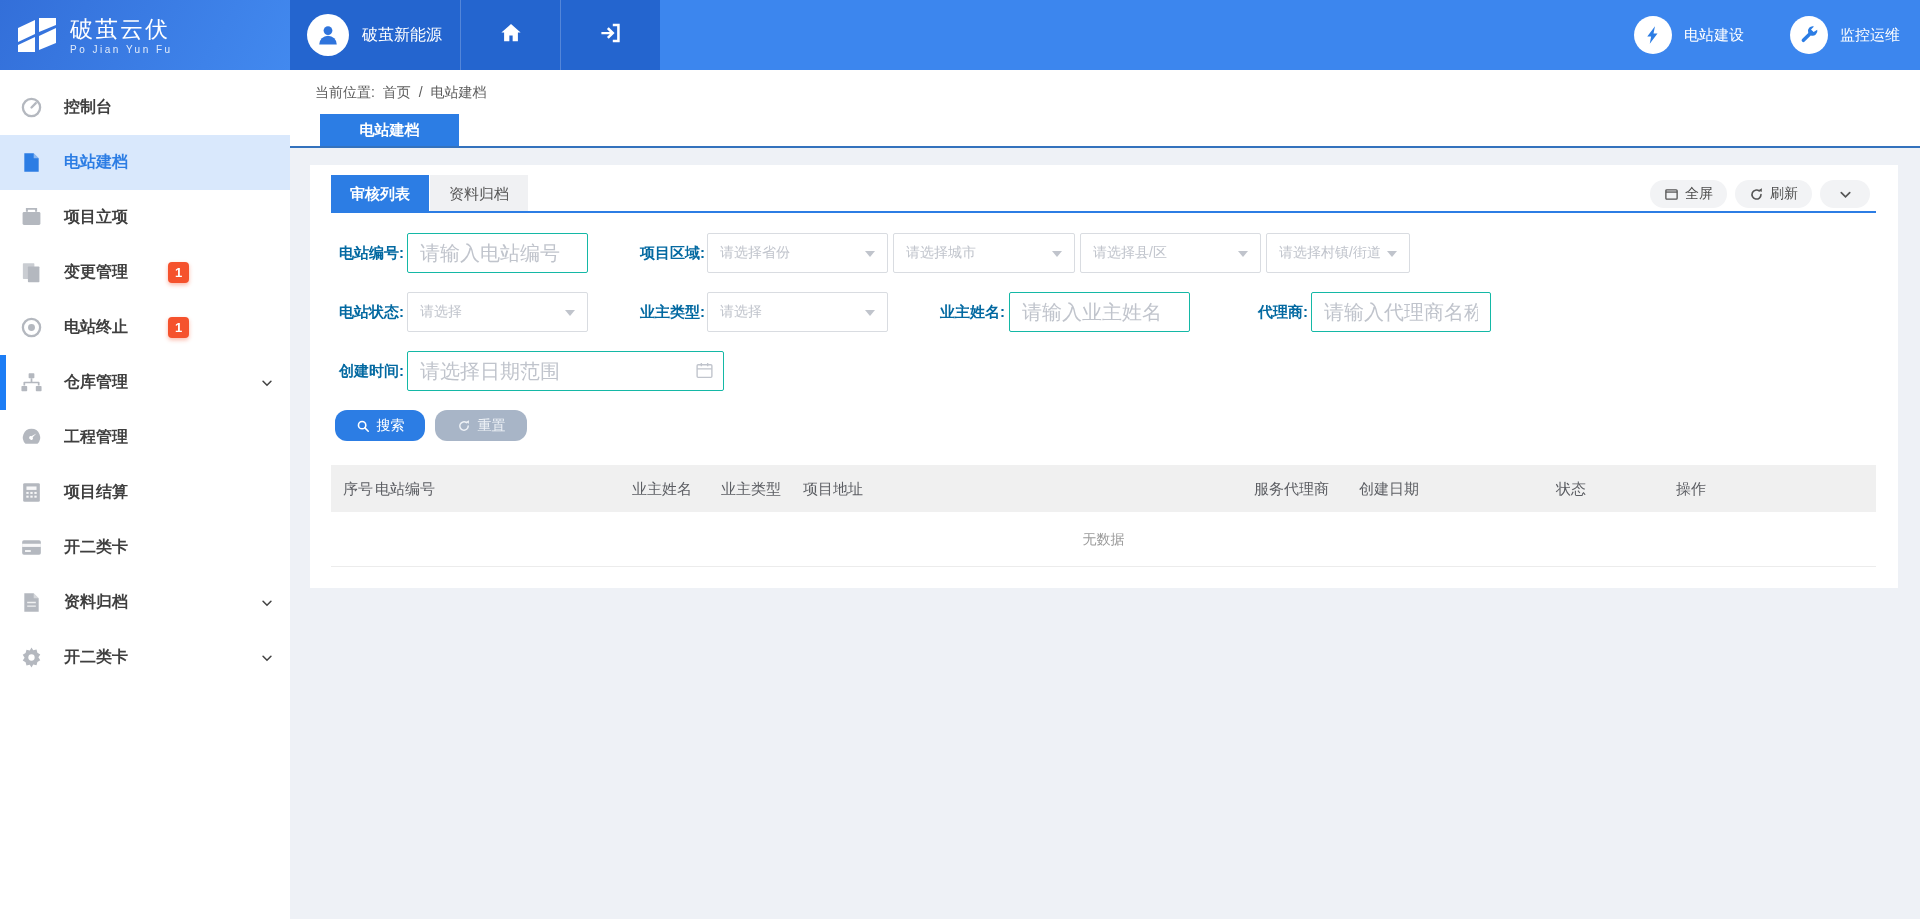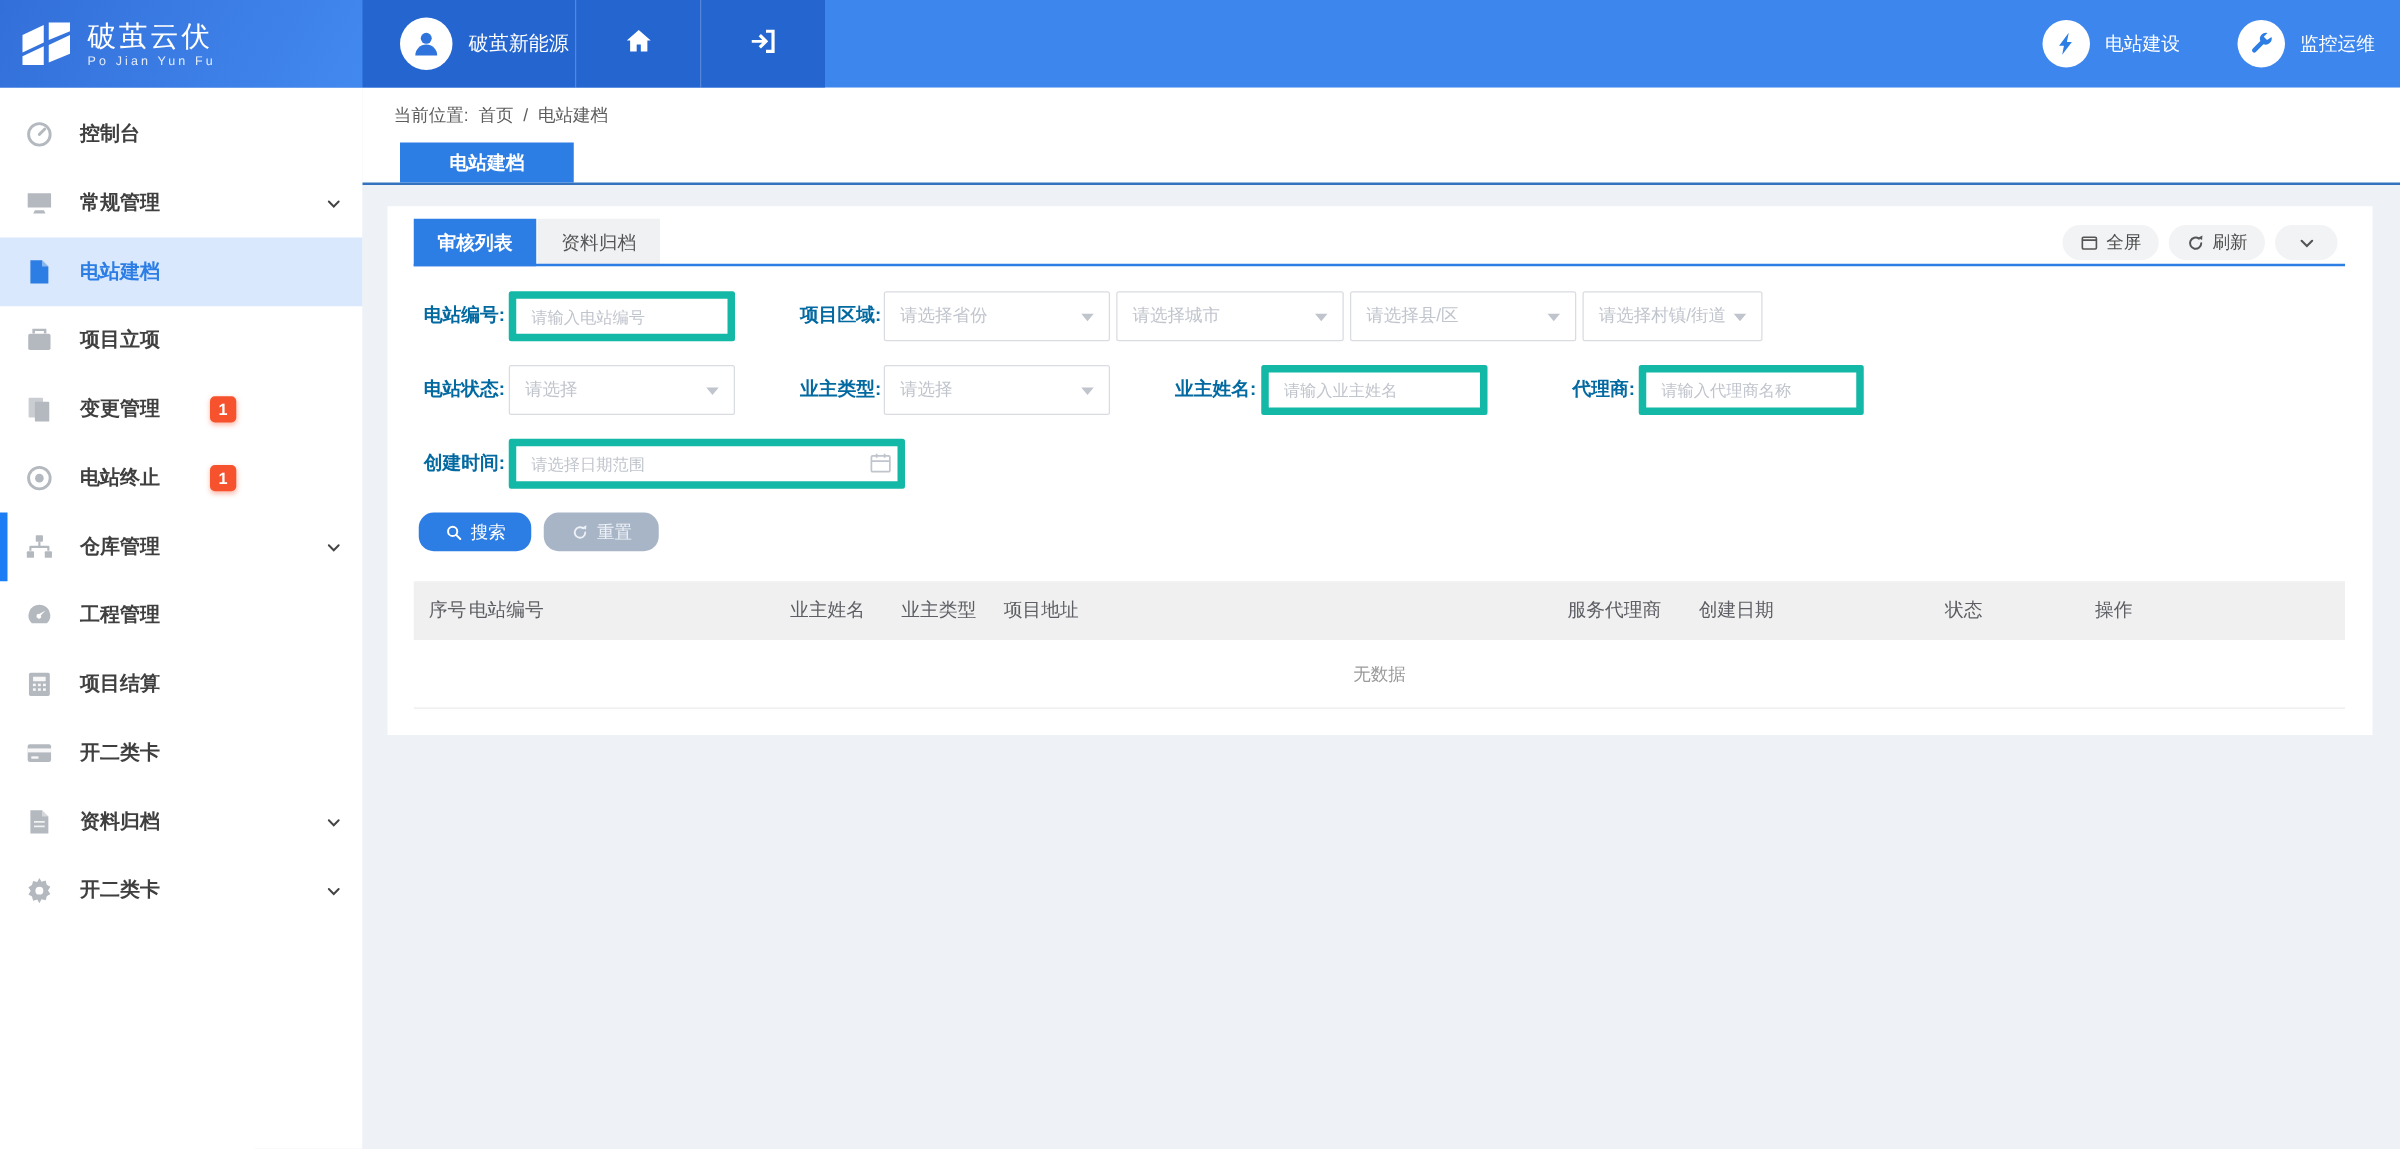--- a/index.html
+++ b/index.html
@@ -9,21 +9,21 @@
   
   .topbar { position:absolute; left:0; top:0; width:1920px; height:70px; background:#3c86ee; z-index:5; }
   .brand { position:absolute; left:0; top:0; width:290px; height:70px; display:flex; align-items:center; padding-left:14px; background:linear-gradient(120deg,#336fd9,#4289ef); }
   .logo { width:46px; height:46px; display:inline-block; }
   .logo svg { width:46px; height:46px; }
   .brand-text { margin-left:10px; color:#fff; }
   .brand-name { font-size:23px; font-weight:normal; letter-spacing:2px; line-height:26px; }
   .brand-sub { font-size:10px; letter-spacing:2.5px; opacity:.85; margin-top:2px; }
 
   .topbar-mid { position:absolute; left:290px; top:0; width:370px; height:70px; background:#2465cf; display:flex; align-items:stretch; }
-  .user-chip { width:170px; display:flex; align-items:center; padding-left:30px; cursor:pointer; }
+  .user-chip { width:170px; display:flex; align-items:center; padding-left:17px; cursor:pointer; }
   .avatar { width:42px; height:42px; background:#fff; border-radius:50%; display:flex; align-items:center; justify-content:center; }
   .avatar svg { width:26px; height:26px; }
   .user-name { color:#fff; font-size:16px; margin-left:13px; white-space:nowrap; }
   .top-btn { width:100px; display:flex; align-items:center; justify-content:center; border-left:1px solid rgba(255,255,255,.22); cursor:pointer; }
   .top-btn svg { width:24px; height:24px; }
 
   .topbar-right { position:absolute; right:20px; top:0; height:70px; display:flex; align-items:center; gap:46px; }
   .top-group { display:flex; align-items:center; gap:12px; cursor:pointer; }
   .circle-ic { width:38px; height:38px; background:#fff; border-radius:50%; display:flex; align-items:center; justify-content:center; }
   .circle-ic svg { width:20px; height:20px; color:#2c7de4; }
@@ -56,21 +56,21 @@
   .tab.t0 { left:21px; background:#2c7de4; color:#fff; font-weight:bold; }
   .tab.t1 { left:120px; }
   .tabs-underline { position:absolute; left:21px; top:46px; width:1545px; height:2px; background:#2c7de4; }
 
   .controls { position:absolute; top:15px; right:28px; display:flex; gap:8px; }
   .pill { height:28px; border:none; background:#f2f3f5; border-radius:14px; color:#4d4d4d; font-size:14px; display:flex; align-items:center; gap:6px; padding:0 14px; cursor:pointer; font-family:inherit; }
   .pill svg { width:15px; height:15px; color:#555; }
   .pill.sm { width:50px; justify-content:center; padding:0; }
 
   .f-label { position:absolute; height:40px; line-height:40px; font-size:15px; font-weight:600; color:#0369a1; text-align:right; }
-  .f-input { position:absolute; height:40px; border:6px solid #14b8a6; border-radius:2px; padding:0 12px; font-size:13px; color:#14532d; outline:none; font-family:inherit; background:#fff; }
+  .f-input { position:absolute; height:40px; border:1px solid #14b8a6; border-radius:2px; padding:0 12px; font-size:20px; color:#14532d; outline:none; font-family:inherit; background:#fff; }
   .f-input::placeholder { color:#c0c4cc; }
   .f-select { position:absolute; height:40px; border:1px solid #d9dce1; border-radius:2px; background:#fff; display:flex; align-items:center; padding:0 12px; font-size:14px; color:#c0c4cc; cursor:pointer; }
   .f-select .caret { position:absolute; right:12px; top:17px; width:0; height:0; border:5px solid transparent; border-top:6px solid #c0c4cc; }
   .date-ic { position:absolute; right:10px; top:10px; width:19px; height:19px; }
   .date-wrap { position:absolute; }
   .date-wrap .f-input { left:0; top:0; width:100%; padding-right:36px; }
 
   .btn { position:absolute; height:31px; border:none; border-radius:12px; font-size:14px; display:flex; align-items:center; justify-content:center; gap:7px; cursor:pointer; font-family:inherit; }
   .btn svg { width:14px; height:14px; }
   .btn-search { left:25px; top:245px; width:90px; background:#2c7de4; color:#fff; }
@@ -153,30 +153,20 @@
   </header>
 
   <aside class="sidebar" id="sidebar">
       <div class="side-item">
         <span class="s-icon"><svg viewBox="0 0 16 16" fill="none" stroke="currentColor" stroke-width="1.6">
             <circle cx="8" cy="8" r="6"></circle>
             <path d="M8 8l3-3" stroke-linecap="round"></path>
           </svg></span>
         <span class="s-label">控制台</span>
       </div>
-      <div class="side-item">
-        <span class="s-icon"><svg viewBox="0 0 16 16" fill="currentColor">
-            <path d="M1.5 2.5h13v8h-13z"></path>
-            <path d="M5.5 12h5l.9 1.8H4.6z"></path>
-          </svg></span>
-        <span class="s-label">常规管理</span>
-        <span class="s-chevron"><svg viewBox="0 0 16 16" fill="none" stroke="currentColor" stroke-width="1.8" stroke-linecap="round">
-            <path d="M3.5 6l4.5 4.5L12.5 6"></path>
-          </svg></span>
-      </div>
       <div class="side-item active">
         <span class="s-icon"><svg viewBox="0 0 16 16" fill="currentColor">
             <path d="M3 1.5h6.5L13 5v9.5H3z"></path>
             <path d="M9.5 1.5L13 5H9.5z" fill="#fff" opacity=".45"></path>
           </svg></span>
         <span class="s-label">电站建档</span>
       </div>
       <div class="side-item">
         <span class="s-icon"><svg viewBox="0 0 16 16" fill="currentColor">
             <rect x="1.8" y="4.2" width="12.4" height="9" rx="1"></rect>

